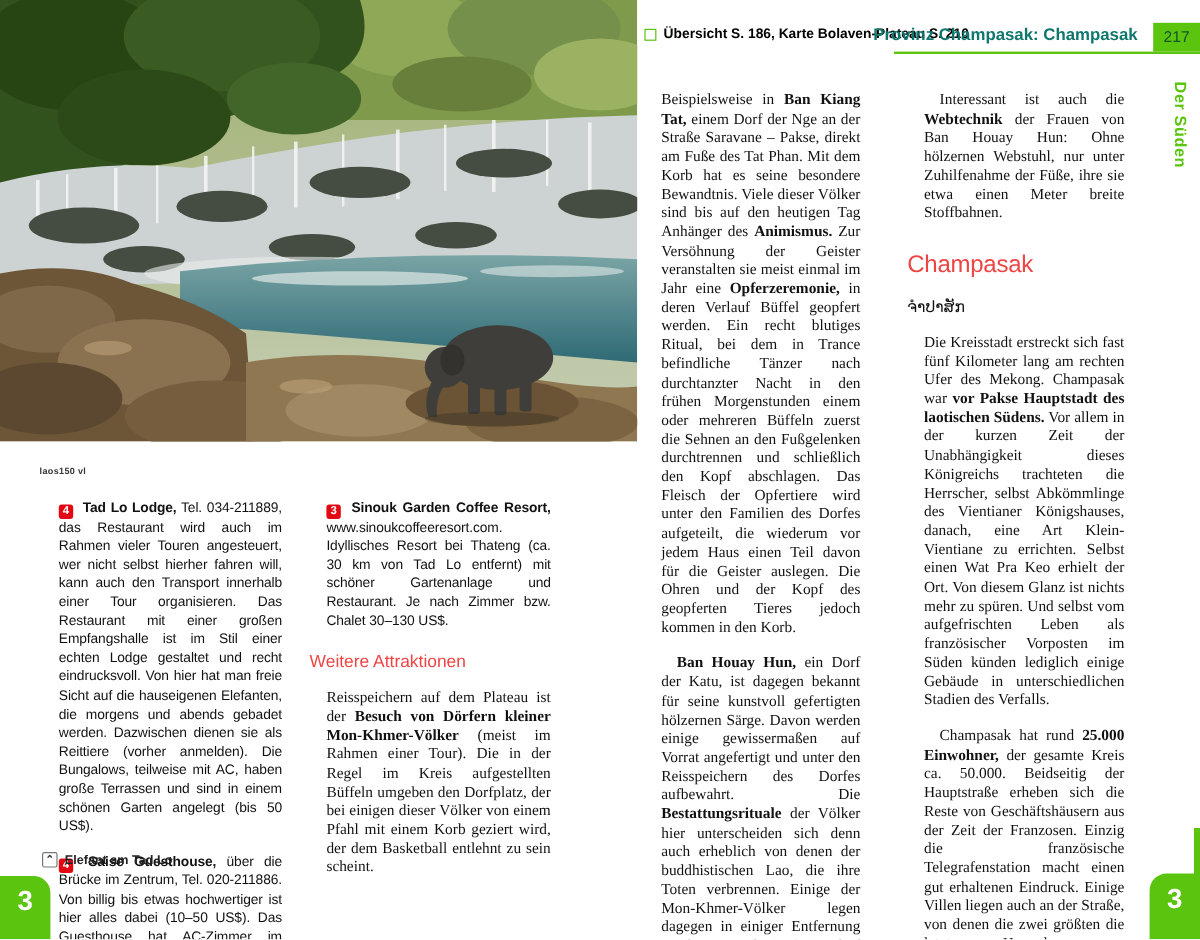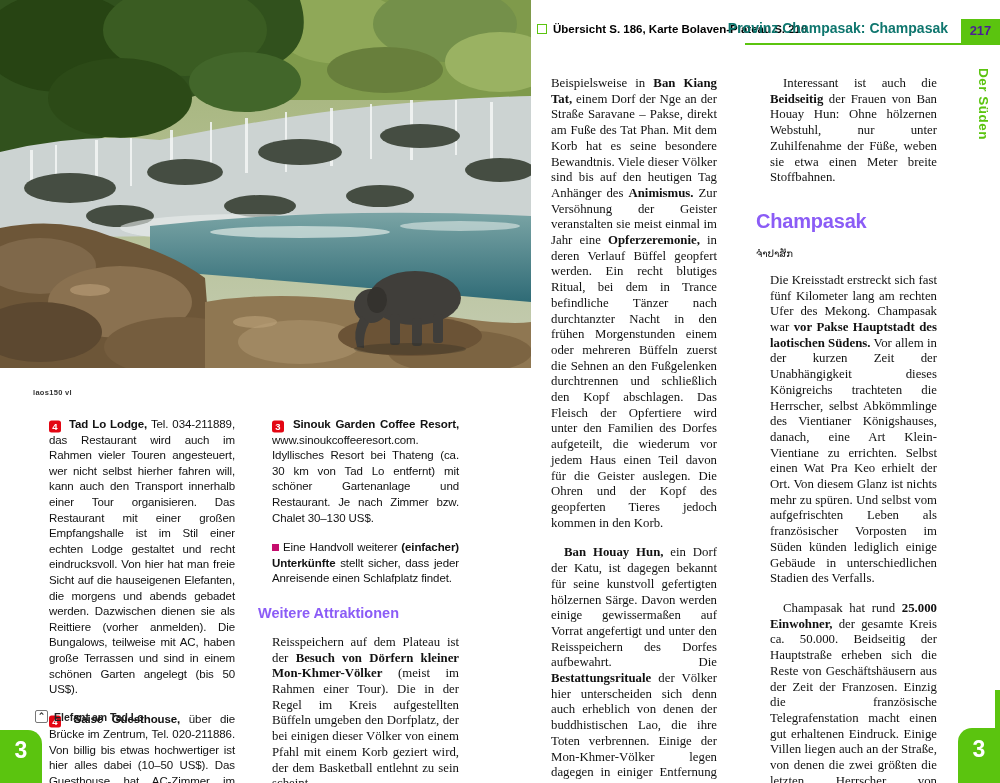--- a/index.html
+++ b/index.html
@@ -6,22 +6,22 @@
   .page{position:relative;width:1000px;height:783px;background:#fff;overflow:hidden;
         font-family:"Liberation Sans",sans-serif;color:#111;}
   .abs{position:absolute;font-weight:bold;}
   
   .photo{left:0;top:0;width:531px;height:368px;overflow:hidden;}
   .credit{left:33px;top:370px;font-size:7.5px;letter-spacing:.3px;color:#333;margin-top:18px;}
   
   .hdr-left{left:537px;top:23px;display:flex;align-items:center;gap:6px;font-size:11.5px;color:#000;}
   .chk{display:inline-block;width:8px;height:8px;border:1.5px solid #5bc40f;background:#fff;}
   .hdr-title{right:52px;top:20px;font-size:14px;font-weight:bold;color:#0f766e;}
-  .page-badge{left:961px;top:19px;width:39px;height:24px;background:#5bc40f;color:#4c1d95;
-              font-weight:bold;font-size:13px;line-height:24px;text-align:center;}
+  .page-badge{left:961px;top:19px;width:39px;height:24px;background:#5bc40f;color:#14532d;
+              font-weight:normal;font-size:13px;line-height:24px;text-align:center;}
   .hdr-rule{left:745px;top:43px;width:255px;height:2px;background:#5bc40f;}
   
   .side-label{right:9px;top:68px;writing-mode:vertical-rl;color:#5bc40f;font-weight:bold;
               font-size:13.5px;letter-spacing:.5px;}
   .edge-dash{right:0;top:690px;width:5px;height:40px;background:#5bc40f;}
   .tab{background:#5bc40f;color:#fff;font-weight:bold;font-size:23px;text-align:center;}
   .tab-left{left:0;top:730px;width:42px;height:53px;border-radius:0 14px 0 0;line-height:40px;}
   .tab-right{right:0;top:728px;width:42px;height:55px;border-radius:14px 0 0 0;line-height:42px;}
   
   .col{position:absolute;}
@@ -32,24 +32,24 @@
   p{margin:14px;}
   .sans{font-family:"Liberation Sans",sans-serif;font-size:11.5px;line-height:15.6px;
         text-align:justify;letter-spacing:-.1px;}
   .serif{font-family:"Liberation Serif",serif;font-size:12.8px;line-height:15.7px;text-align:justify;}
   .bold{font-weight:bold;}
   .indent{text-indent:13px;}
   .marker{display:inline-block;width:12px;height:12px;background:#e30613;color:#fff;font-weight:bold;
           font-size:9.5px;line-height:12.5px;text-align:center;border-radius:2.5px;margin-right:4px;
           transform:translateY(1.5px);letter-spacing:0;}
   .sq{display:inline-block;width:7px;height:7px;background:#c50d6d;margin-right:4px;}
-  .h-mag{color:#8b5cf6;font-family:"Liberation Sans",sans-serif;font-weight:bold;margin:0;}
+  .h-mag{color:#ef4444;font-family:"Liberation Sans",sans-serif;font-weight:normal;margin:0;}
   .h-small{font-size:14.5px;margin:18px 0 13px 0;}
   .h-big{font-size:20px;margin:24px 0 15px 0;letter-spacing:-.2px;}
-  .lao{font-family:Liberation Serif, serif;font-size:10px;margin:0 0 10px 0;}
+  .lao{font-family:Liberation Serif, serif;font-size:13px;margin:0 0 10px 0;}
   
   .cap-row{left:35px;top:710px;display:flex;align-items:center;gap:6px;font-size:10.5px;color:#222;}
   .cap-icon{display:inline-block;width:11px;height:11px;border:1px solid #777;border-radius:2px;
             font-size:9px;line-height:10px;text-align:center;color:#333;}
 </style>
 </head>
 <body>
 
 <div class="page">
 
@@ -165,34 +165,31 @@
   <div class="abs cap-row">
     <span class="cap-icon">⌃</span>
     <span>Elefant am Tad Lo</span>
   </div>
 
   <div class="col col2">
     <p class="sans">
       <span class="marker">3</span>
       <span class="bold">Sinouk Garden Coffee Resort,</span><span> www.sinoukcoffeeresort.com. Idyllisches Resort bei Thateng (ca. 30 km von Tad Lo entfernt) mit schöner Gartenanlage und Restaurant. Je nach Zimmer bzw. Chalet 30–130 US$.</span>
     </p>
-    <p class="sans">
-      <span class="sq"></span><span>Eine Handvoll weiterer </span><span class="bold">(einfacher) Unterkünfte</span><span> stellt sicher, dass jeder Anreisende einen Schlafplatz findet.</span>
-    </p>
     <h2 class="h-mag h-small">Weitere Attraktionen</h2>
     <p class="serif"><span>Reisspeichern auf dem Plateau ist der </span><span class="bold">Besuch von Dörfern kleiner Mon-Khmer-Völker</span><span> (meist im Rahmen einer Tour). Die in der Regel im Kreis aufgestellten Büffeln umgeben den Dorfplatz, der bei einigen dieser Völker von einem Pfahl mit einem Korb geziert wird, der dem Basketball entlehnt zu sein scheint.</span></p>
   </div>
 
   <div class="col col3">
     <p class="serif"><span>Beispielsweise in </span><span class="bold">Ban Kiang Tat,</span><span> einem Dorf der Nge an der Straße Saravane – Pakse, direkt am Fuße des Tat Phan. Mit dem Korb hat es seine besondere Bewandtnis. Viele dieser Völker sind bis auf den heutigen Tag Anhänger des </span><span class="bold">Animismus.</span><span> Zur Versöhnung der Geister veranstalten sie meist einmal im Jahr eine </span><span class="bold">Opferzeremonie,</span><span> in deren Verlauf Büffel geopfert werden. Ein recht blutiges Ritual, bei dem in Trance befindliche Tänzer nach durchtanzter Nacht in den frühen Morgenstunden einem oder mehreren Büffeln zuerst die Sehnen an den Fußgelenken durchtrennen und schließlich den Kopf abschlagen. Das Fleisch der Opfertiere wird unter den Familien des Dorfes aufgeteilt, die wiederum vor jedem Haus einen Teil davon für die Geister auslegen. Die Ohren und der Kopf des geopferten Tieres jedoch kommen in den Korb.</span></p>
     <p class="serif indent"><span class="bold">Ban Houay Hun,</span><span> ein Dorf der Katu, ist dagegen bekannt für seine kunstvoll gefertigten hölzernen Särge. Davon werden einige gewissermaßen auf Vorrat angefertigt und unter den Reisspeichern des Dorfes aufbewahrt. Die </span><span class="bold">Bestattungsrituale</span><span> der Völker hier unterscheiden sich denn auch erheblich von denen der buddhistischen Lao, die ihre Toten verbrennen. Einige der Mon-Khmer-Völker legen dagegen in einiger Entfernung zu ihrem Dorf ein Geisterdorf an, in dessen oft recht kleinen Hütten die Verstorbenen zur letzten Ruhe gebettet werden. Der Besuch eines solchen Friedhofs sollte mit dem nötigen Respekt erfolgen. Erfahrungen aus anderen Ländern lassen es geraten erscheinen, darauf hinzuweisen, dass die Grabstellen einschließlich der Grabbeilagen für Besucher tabu sind!</span></p>
   </div>
 
   <div class="col col4">
-    <p class="serif indent"><span>Interessant ist auch die </span><span class="bold">Beidseitig</span><span> der Frauen von Ban Houay Hun: Ohne hölzernen Webstuhl, nur unter Zuhilfenahme der Füße, weben sie etwa einen Meter breite Stoffbahnen.</span></p>
+    <p class="serif indent"><span>Interessant ist auch die </span><span class="bold">Webtechnik</span><span> der Frauen von Ban Houay Hun: Ohne hölzernen Webstuhl, nur unter Zuhilfenahme der Füße, ihre sie etwa einen Meter breite Stoffbahnen.</span></p>
     <h1 class="h-mag h-big">Champasak</h1>
     <div class="lao">ຈຳປາສັກ</div>
     <p class="serif"><span>Die Kreisstadt erstreckt sich fast fünf Kilometer lang am rechten Ufer des Mekong. Champasak war </span><span class="bold">vor Pakse Hauptstadt des laotischen Südens.</span><span> Vor allem in der kurzen Zeit der Unabhängigkeit dieses Königreichs trachteten die Herrscher, selbst Abkömmlinge des Vientianer Königshauses, danach, eine Art Klein-Vientiane zu errichten. Selbst einen Wat Pra Keo erhielt der Ort. Von diesem Glanz ist nichts mehr zu spüren. Und selbst vom aufgefrischten Leben als französischer Vorposten im Süden künden lediglich einige Gebäude in unterschiedlichen Stadien des Verfalls.</span></p>
     <p class="serif indent"><span>Champasak hat rund </span><span class="bold">25.000 Einwohner,</span><span> der gesamte Kreis ca. 50.000. Beidseitig der Hauptstraße erheben sich die Reste von Geschäftshäusern aus der Zeit der Franzosen. Einzig die französische Telegrafenstation macht einen gut erhaltenen Eindruck. Einige Villen liegen auch an der Straße, von denen die zwei größten die letzten Herrscher von Champasak beherbergten.</span></p>
     <p class="serif indent"><span>Der touristische Aufschwung kommt nicht so recht in Gang, obwohl der in acht Kilometern Entfernung gelegene </span><span class="bold">Wat Phou</span><span> – 2002 zum UNESCO-Weltkulturerbe erklärt – viele Besucher anzieht. Um die Stadt zu erkunden, ist ein fahrbarer Untersatz sehr von Vorteil.</span></p>
   </div>
 
 </div>
 
 </body></html>

